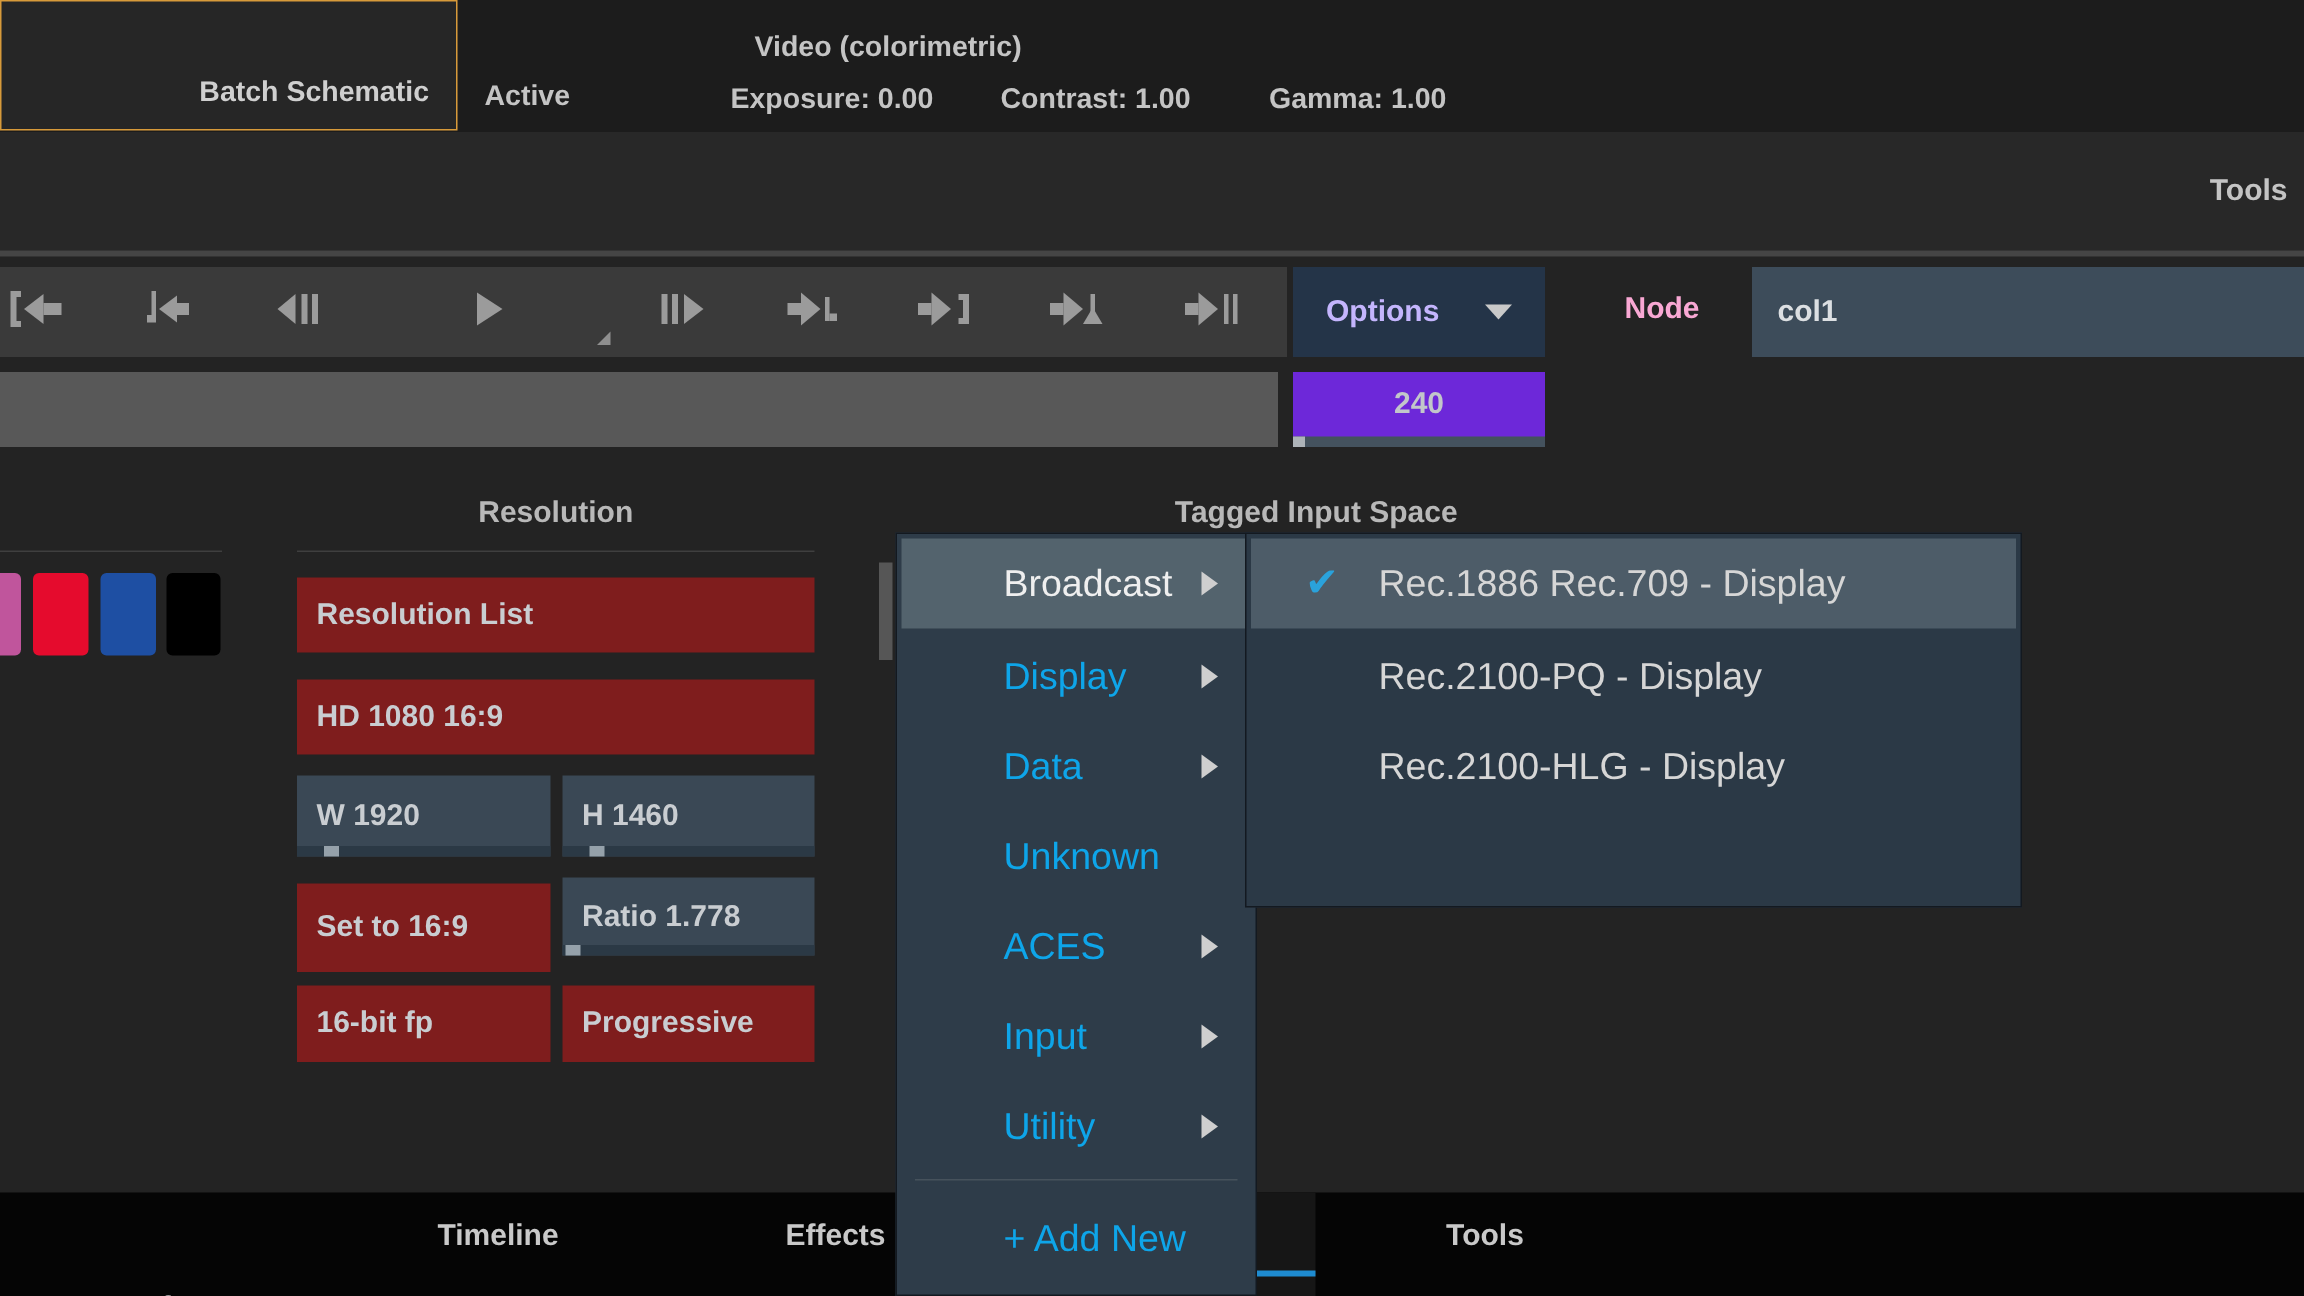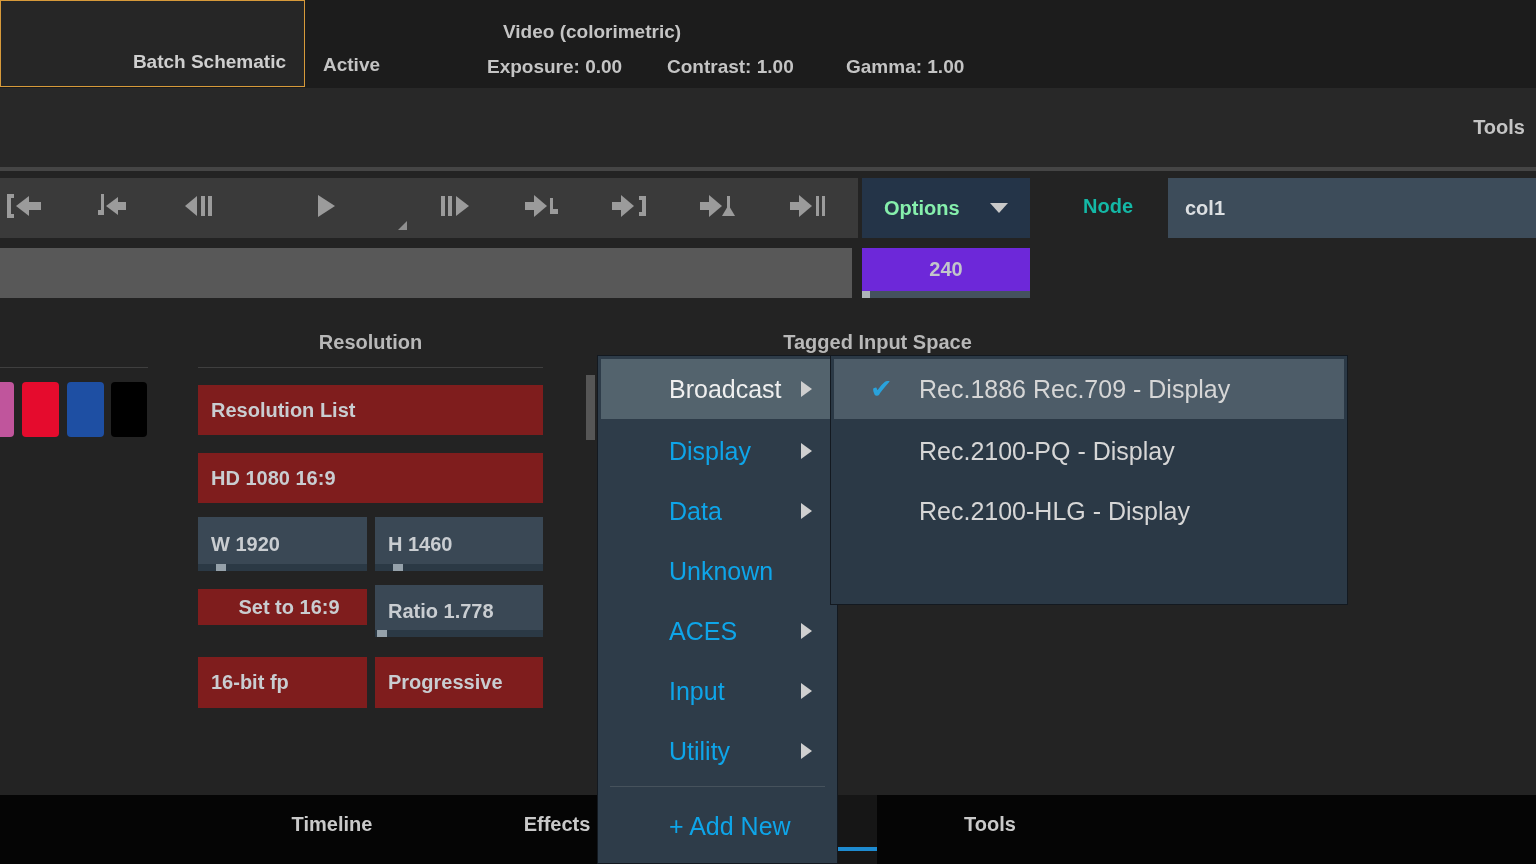--- a/index.html
+++ b/index.html
@@ -20,23 +20,23 @@
   .tools-top{position:absolute;right:11px;top:28px;font-size:20px;font-weight:600;color:#c4c4c4;}
   .hstrip{left:0;top:167px;width:1536px;height:4px;background:#454545;}
   
   .transport-strip{left:0;top:178px;width:858px;height:60px;background:#3a3a3a;}
   .tbtn{position:absolute;top:190px;width:44px;height:36px;display:flex;align-items:center;justify-content:center;}
   .tbtn svg{fill:#9b9b9b;}
   .play-corner{position:absolute;left:398px;top:221px;width:0;height:0;
     border-left:9px solid transparent;border-bottom:9px solid #8f8f8f;}
   .options-btn{left:862px;top:178px;width:168px;height:60px;background:#243448;
     display:flex;align-items:center;justify-content:space-between;padding:0 22px;box-sizing:border-box;}
-  .options-btn .lbl{font-size:20px;font-weight:600;color:#86efac;}
+  .options-btn .lbl{font-size:20px;font-weight:600;color:#c4b5fd;}
   .caret-down{width:0;height:0;border-left:9px solid transparent;border-right:9px solid transparent;border-top:10px solid #c9c9c9;}
-  .node-label{left:1083px;top:195px;font-size:20px;font-weight:600;color:#14b8a6;}
+  .node-label{left:1083px;top:195px;font-size:20px;font-weight:600;color:#f9a8d4;}
   .node-field{left:1168px;top:178px;width:368px;height:60px;background:#3d4c5a;
     display:flex;align-items:center;padding-left:17px;box-sizing:border-box;font-size:20px;font-weight:600;color:#dcdfe2;}
   
   .scrubbar{left:0;top:248px;width:852px;height:50px;background:#585858;}
   .frame-field{left:862px;top:248px;width:168px;height:50px;background:#6d28d9;}
   .frame-field .val{position:absolute;left:0;top:0;width:100%;height:43px;display:flex;align-items:center;justify-content:center;font-size:20px;font-weight:600;color:#c2c6ca;}
   .frame-track{position:absolute;left:0;bottom:0;width:100%;height:7px;background:#44525e;}
   .frame-handle{position:absolute;left:0;bottom:0;width:8px;height:7px;background:#adb3b8;}
   
   .panel-title{font-size:20px;font-weight:600;color:#b8b8b8;text-align:center;}
@@ -196,21 +196,21 @@
     <span>W 1920</span>
     <div class="track"></div>
     <div class="handle" style="left:18px;"></div>
   </div>
   <div class="abs btnblue sliderfield" style="left:375px;top:517px;width:168px;height:54px;">
     <span>H 1460</span>
     <div class="track"></div>
     <div class="handle" style="left:18px;"></div>
   </div>
 
-  <div class="abs btnblue" style="left:198px;top:589px;width:169px;height:36px;justify-content:center;">
+  <div class="abs btnblue" style="left:198px;top:589px;width:169px;height:59px;">
     <span>Set to 16:9</span>
   </div>
   <div class="abs btnblue sliderfield" style="left:375px;top:585px;width:168px;height:52px;">
     <span>Ratio 1.778</span>
     <div class="track"></div>
     <div class="handle" style="left:2px;"></div>
   </div>
 
   <div class="abs btnblue" style="left:198px;top:657px;width:169px;height:51px;">
     <span>16-bit fp</span>

